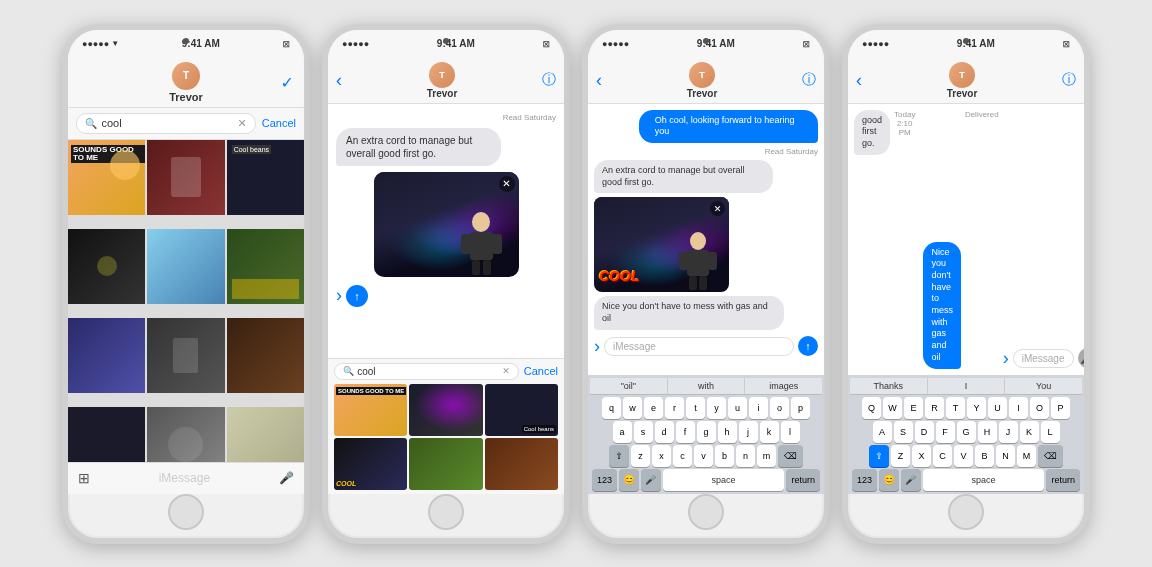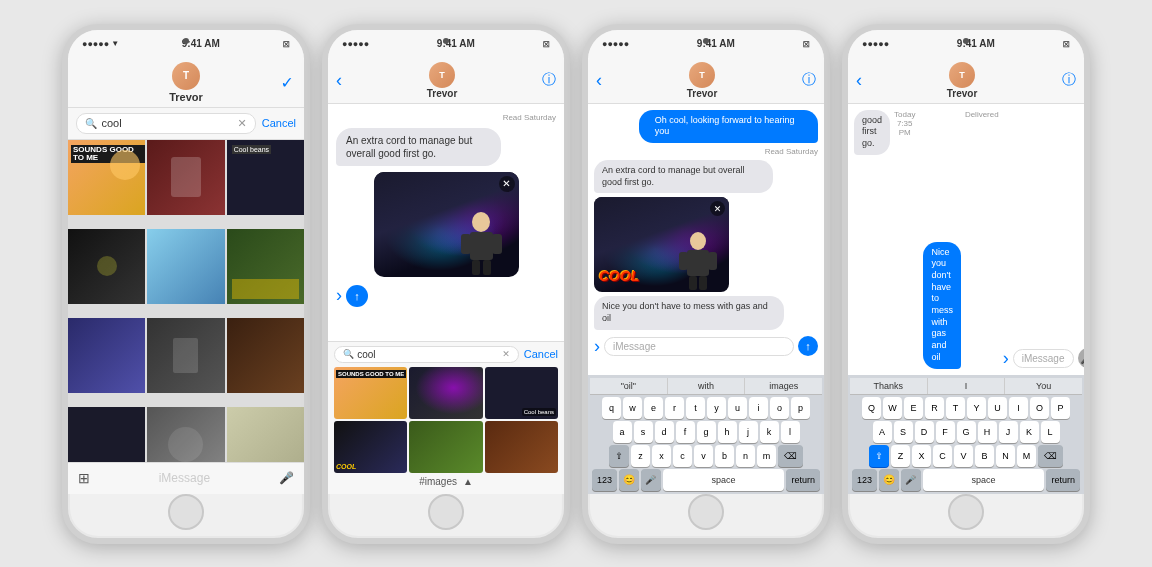--- a/index.html
+++ b/index.html
@@ -407,24 +407,20 @@
           </div>
           <div style="height:52px;background:#1a1a2e;border-radius:3px;position:relative;">
             <div style="position:absolute;bottom:3px;right:2px;font-size:6px;color:white;background:rgba(0,0,0,0.5);padding:1px 2px;border-radius:2px;">Cool beans</div>
           </div>
           <div style="height:52px;background:linear-gradient(135deg,#111,#2a2a5a);border-radius:3px;position:relative;">
             <div style="position:absolute;bottom:3px;left:2px;font-size:7px;font-weight:900;color:#ffcc00;font-style:italic;">COOL</div>
           </div>
           <div style="height:52px;background:linear-gradient(135deg,#3a5a1a,#5a8a2a);border-radius:3px;"></div>
           <div style="height:52px;background:linear-gradient(135deg,#5a2a10,#8a4a20);border-radius:3px;"></div>
         </div>
-        <div style="display:flex;align-items:center;justify-content:center;padding:3px;gap:6px;">
-          <span style="font-size:10px;color:#555;">#images</span>
-          <span style="font-size:10px;color:#555;">▲</span>
-        </div>
       </div>
     </div>
     <div class="home-button"></div>
   </div>
 
   <div class="phone">
     <div class="camera-dot"></div>
     <div class="phone-notch-area">
       <div class="status-left">
           <span>●●●●●</span>
@@ -545,21 +541,21 @@
         <span class="back-btn">‹</span>
         <div class="header-center">
           <div class="convo-avatar">T</div>
           <div class="convo-name">Trevor</div>
         </div>
         <span class="info-btn">ⓘ</span>
       </div>
 
       <div style="flex:1;overflow:hidden;padding:6px;display:flex;flex-direction:row;gap:4px;background:white;">
         <div style="align-self:flex-start;background:#e5e5ea;color:#333;border-radius:14px 14px 14px 4px;padding:5px 8px;font-size:9px;max-width:80%;line-height:1.3;">good first go.</div>
-        <div style="font-size:8px;color:#999;text-align:center;">Today 7:35 PM</div>
+        <div style="font-size:8px;color:#999;text-align:center;">Today 2:10 PM</div>
 
         <div style="align-self:flex-end;position:relative;width:130px;height:90px;border-radius:8px;overflow:hidden;background:#111;">
           <div style="width:100%;height:100%;background:linear-gradient(160deg,#1a1a2e 0%,#222240 40%,transparent 70%),radial-gradient(ellipse at 65% 35%,rgba(200,0,255,0.7) 0%,transparent 50%),radial-gradient(ellipse at 45% 55%,rgba(0,200,255,0.6) 0%,transparent 50%),#0a0a1a;"></div>
           <div style="position:absolute;bottom:0;right:10px;width:40px;height:58px;">
             <svg width="40" height="58" viewBox="0 0 40 58" fill="none">
               <ellipse cx="20" cy="8" rx="8" ry="8" fill="#e8c89a"></ellipse>
               <rect x="9" y="17" width="22" height="24" rx="3" fill="#333"></rect>
               <rect x="2" y="19" width="8" height="17" rx="3" fill="#333"></rect>
               <rect x="30" y="19" width="8" height="17" rx="3" fill="#333"></rect>
               <rect x="11" y="41" width="8" height="14" rx="2" fill="#222"></rect>

